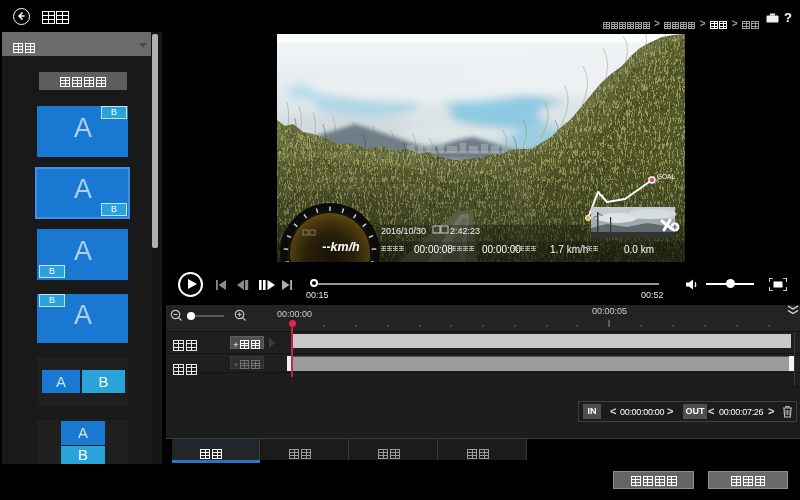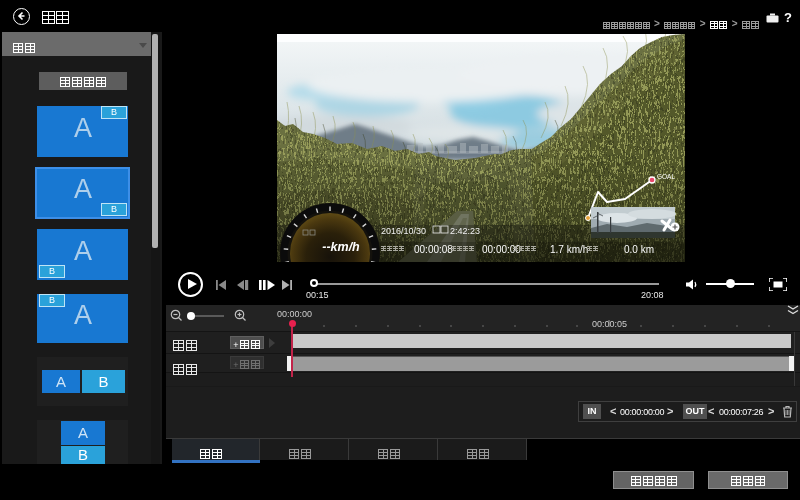--- a/index.html
+++ b/index.html
@@ -292,21 +292,21 @@
     </g>
  <g fill="#fff">
       <rect x="43" y="0" width="2.6" height="10"></rect>
       <rect x="47" y="0" width="2.6" height="10"></rect>
       <path d="M51.5 0 L51.5 10 L59 5 Z"></path>
     </g>
 </svg>
 <div class="ab" style="left:315px;top:283px;width:344px;height:2px;background:#9a9a9a"></div>
 <div class="ab" style="left:310px;top:279px;width:8px;height:8px;border:2px solid #fff;border-radius:50%;background:#000"></div>
 <div class="ab" style="left:306px;top:290px;color:#e8e8e8;font-size:9px">00:15</div>
-<div class="ab" style="left:641px;top:290px;color:#e8e8e8;font-size:9px">20:08</div>
+<div class="ab" style="left:641px;top:290px;color:#e8e8e8;font-size:9px">00:52</div>
 <svg class="ab" width="13" height="11" style="left:686px;top:279px" viewBox="0 0 13 11">
     <path d="M0 3.5 h3 L7 0.5 V10.5 L3 7.5 H0 Z" fill="#fff"></path>
     <path d="M9 3 Q10.5 5.5 9 8" stroke="#fff" stroke-width="1.2" fill="none"></path>
   </svg>
 <div class="ab" style="left:706px;top:282.5px;width:48px;height:2.5px;background:#fff"></div>
 <div class="ab" style="left:726px;top:279px;width:9px;height:9px;background:#fff;border-radius:50%"></div>
 <svg class="ab" width="18" height="13" style="left:769px;top:278px" viewBox="0 0 18 13">
  <rect x="4.5" y="3.5" width="9" height="6" fill="#fff"></rect>
  <path d="M0 4 L0 0 L4 0 M14 0 L18 0 L18 4 M18 9 L18 13 L14 13 M4 13 L0 13 L0 9" stroke="#fff" stroke-width="1.6" fill="none"></path>
 </svg>
@@ -325,21 +325,21 @@
     <line x1="8.5" y1="8.5" x2="11.5" y2="11.5" stroke="#c0c0c0" stroke-width="1.2"></line>
     <line x1="3.5" y1="5.5" x2="7.5" y2="5.5" stroke="#c0c0c0" stroke-width="1.2"></line>
  <line x1="17" y1="7" x2="54" y2="7" stroke="#5a5a5a" stroke-width="2"></line>
  <circle cx="21" cy="7" r="4" fill="#fff"></circle>
  <circle cx="69.5" cy="5.5" r="4.2" stroke="#c0c0c0" stroke-width="1.2" fill="none"></circle>
     <line x1="72.5" y1="8.5" x2="75.5" y2="11.5" stroke="#c0c0c0" stroke-width="1.2"></line>
     <line x1="67.5" y1="5.5" x2="71.5" y2="5.5" stroke="#c0c0c0" stroke-width="1.2"></line>
     <line x1="69.5" y1="3.5" x2="69.5" y2="7.5" stroke="#c0c0c0" stroke-width="1.2"></line>
 </svg>
 <div class="ab" style="left:277px;top:309px;color:#cdcdcd;font-size:9px">00:00:00</div>
-<div class="ab" style="left:592px;top:319px;color:#cdcdcd;font-size:9px">00:00:05</div>
+<div class="ab" style="left:592px;top:306px;color:#cdcdcd;font-size:9px">00:00:05</div>
 <svg class="ab" width="500" height="7" style="left:292px;top:320px" viewBox="0 0 500 7">
  <g stroke="#6a6a6a" stroke-width="1">
  <line x1="32" y1="5" x2="32" y2="7"></line>
       <line x1="64" y1="5" x2="64" y2="7"></line>
       <line x1="96" y1="5" x2="96" y2="7"></line>
       <line x1="128" y1="5" x2="128" y2="7"></line>
       <line x1="159" y1="5" x2="159" y2="7"></line>
       <line x1="191" y1="5" x2="191" y2="7"></line>
       <line x1="223" y1="5" x2="223" y2="7"></line>
       <line x1="255" y1="5" x2="255" y2="7"></line>

